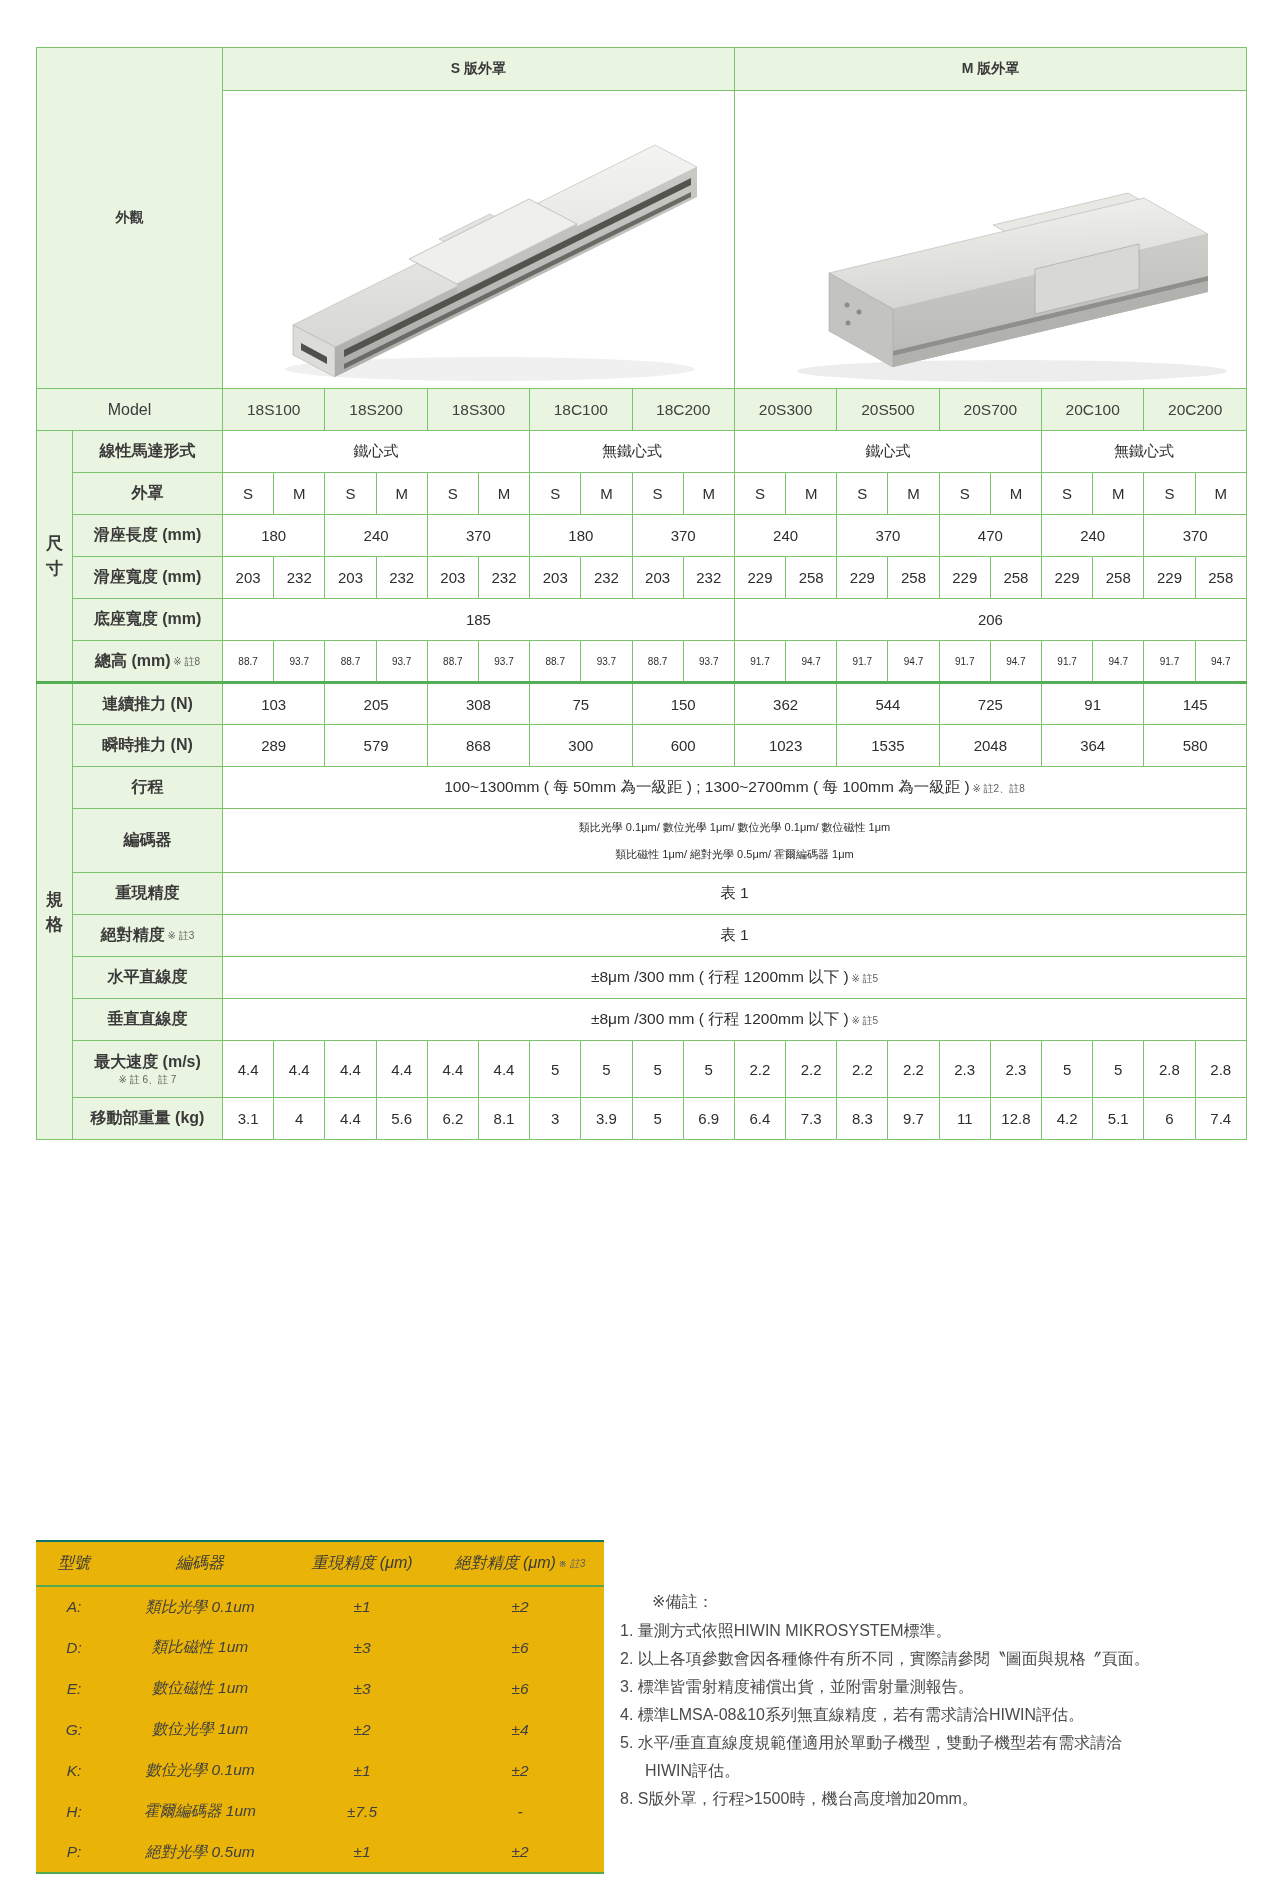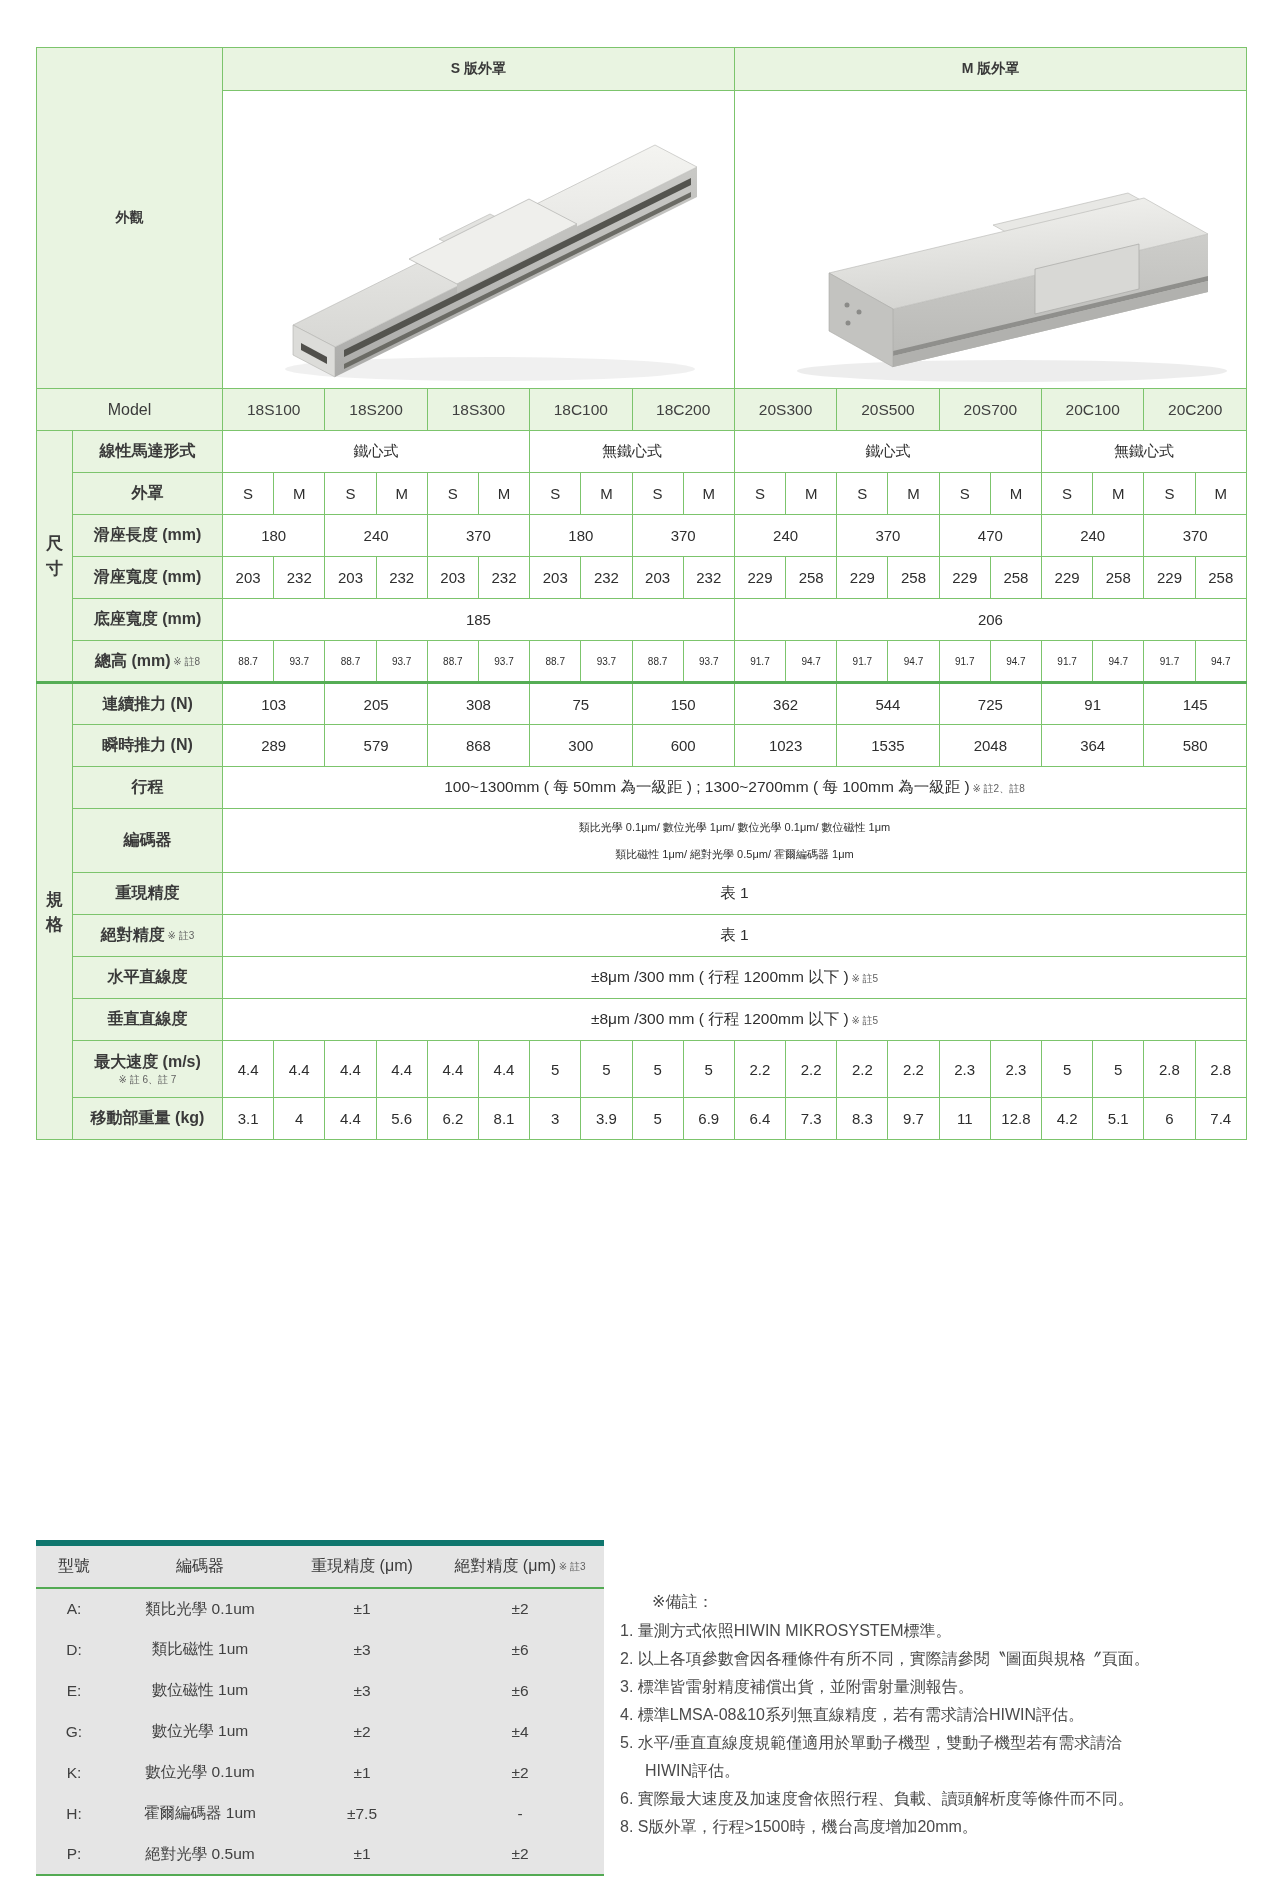--- a/index.html
+++ b/index.html
@@ -23,21 +23,21 @@
   tr.wideband td{font-size:15.5px;}
   tr.enc-row td{height:64px;font-size:11px;}
   tr.enc-row td div{line-height:27px;}
   tr.speed td{height:57px;}
   tr.sep>th,tr.sep>td{border-top:3px solid #55ad55;}
   .note{font-size:10px;color:#616161;font-weight:400;letter-spacing:0;}
   th .note{vertical-align:1px;}
 
   
   table.enc{position:absolute;left:36px;top:1540px;width:568px;border-collapse:collapse;table-layout:fixed;
-            background:#e5e5e5;border-top:6px solid #0f766e;border-bottom:2px solid #53aa53;}
+            background:#eab308;border-top:2px solid #0f766e;border-bottom:2px solid #53aa53;font-style:italic;}
   .enc th{height:45px;font-size:16px;color:#3a3a3a;font-weight:400;border-bottom:2px solid #53aa53;text-align:center;}
   .enc td{height:41px;font-size:15.5px;color:#404040;text-align:center;font-weight:400;}
 
   
   .notes{position:absolute;left:620px;top:1588px;width:645px;font-size:16px;color:#4a4a4a;line-height:28px;}
   .notes-title{margin-bottom:1px;margin-left:32px;}
   .note-item{padding-left:25px;text-indent:-25px;white-space:pre-line;}
 </style>
 </head>
 <body>
@@ -387,18 +387,17 @@
 
   <div class="notes">
     <div class="notes-title">※備註：</div>
     <div id="notes-list">
         <div class="note-item">1. 量測方式依照HIWIN MIKROSYSTEM標準。</div>
         <div class="note-item">2. 以上各項參數會因各種條件有所不同，實際請參閱〝圖面與規格〞頁面。</div>
         <div class="note-item">3. 標準皆雷射精度補償出貨，並附雷射量測報告。</div>
         <div class="note-item">4. 標準LMSA-08&amp;10系列無直線精度，若有需求請洽HIWIN評估。</div>
         <div class="note-item">5. 水平/垂直直線度規範僅適用於單動子機型，雙動子機型若有需求請洽
 HIWIN評估。</div>
-        <div class="note-item">6. 實際最大速度及加速度會依照行程、負載、讀頭解析度等條件而不同。</div>
         <div class="note-item">8. S版外罩，行程&gt;1500時，機台高度增加20mm。</div>
       </div>
   </div>
 
 </div>
 
 </body></html>

